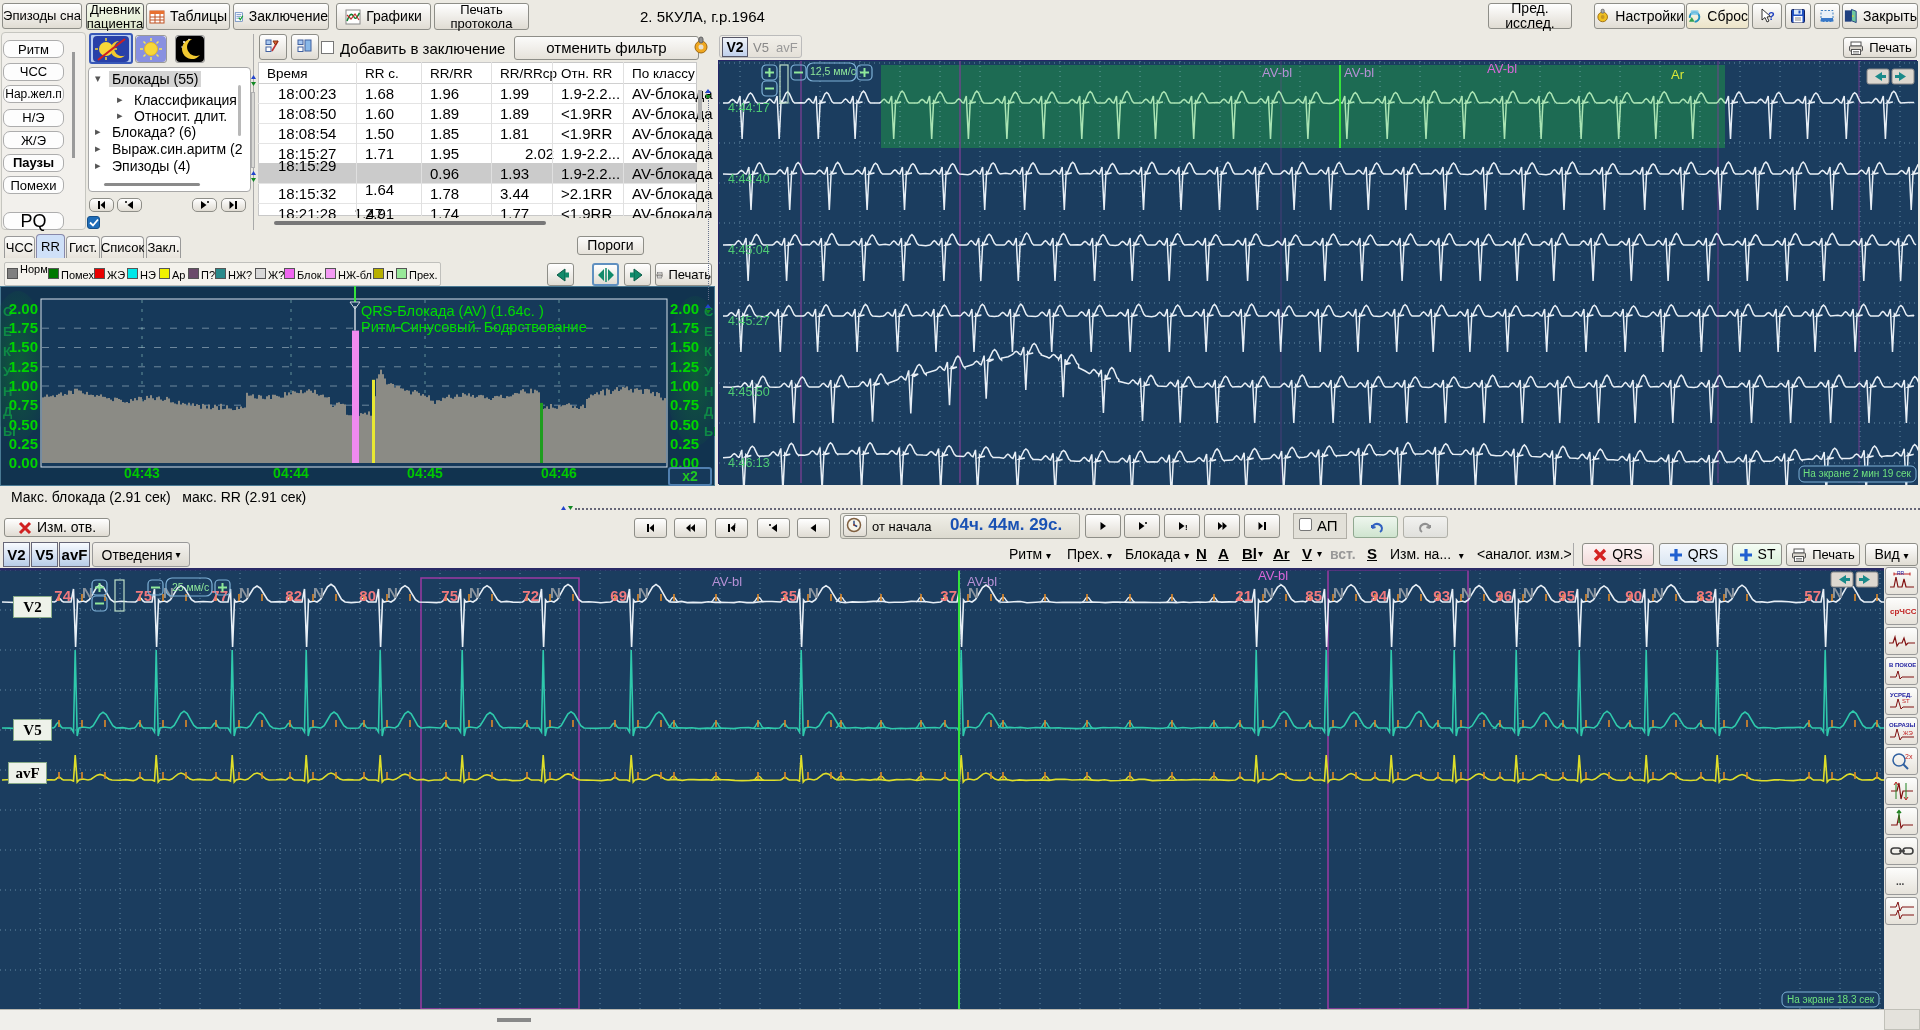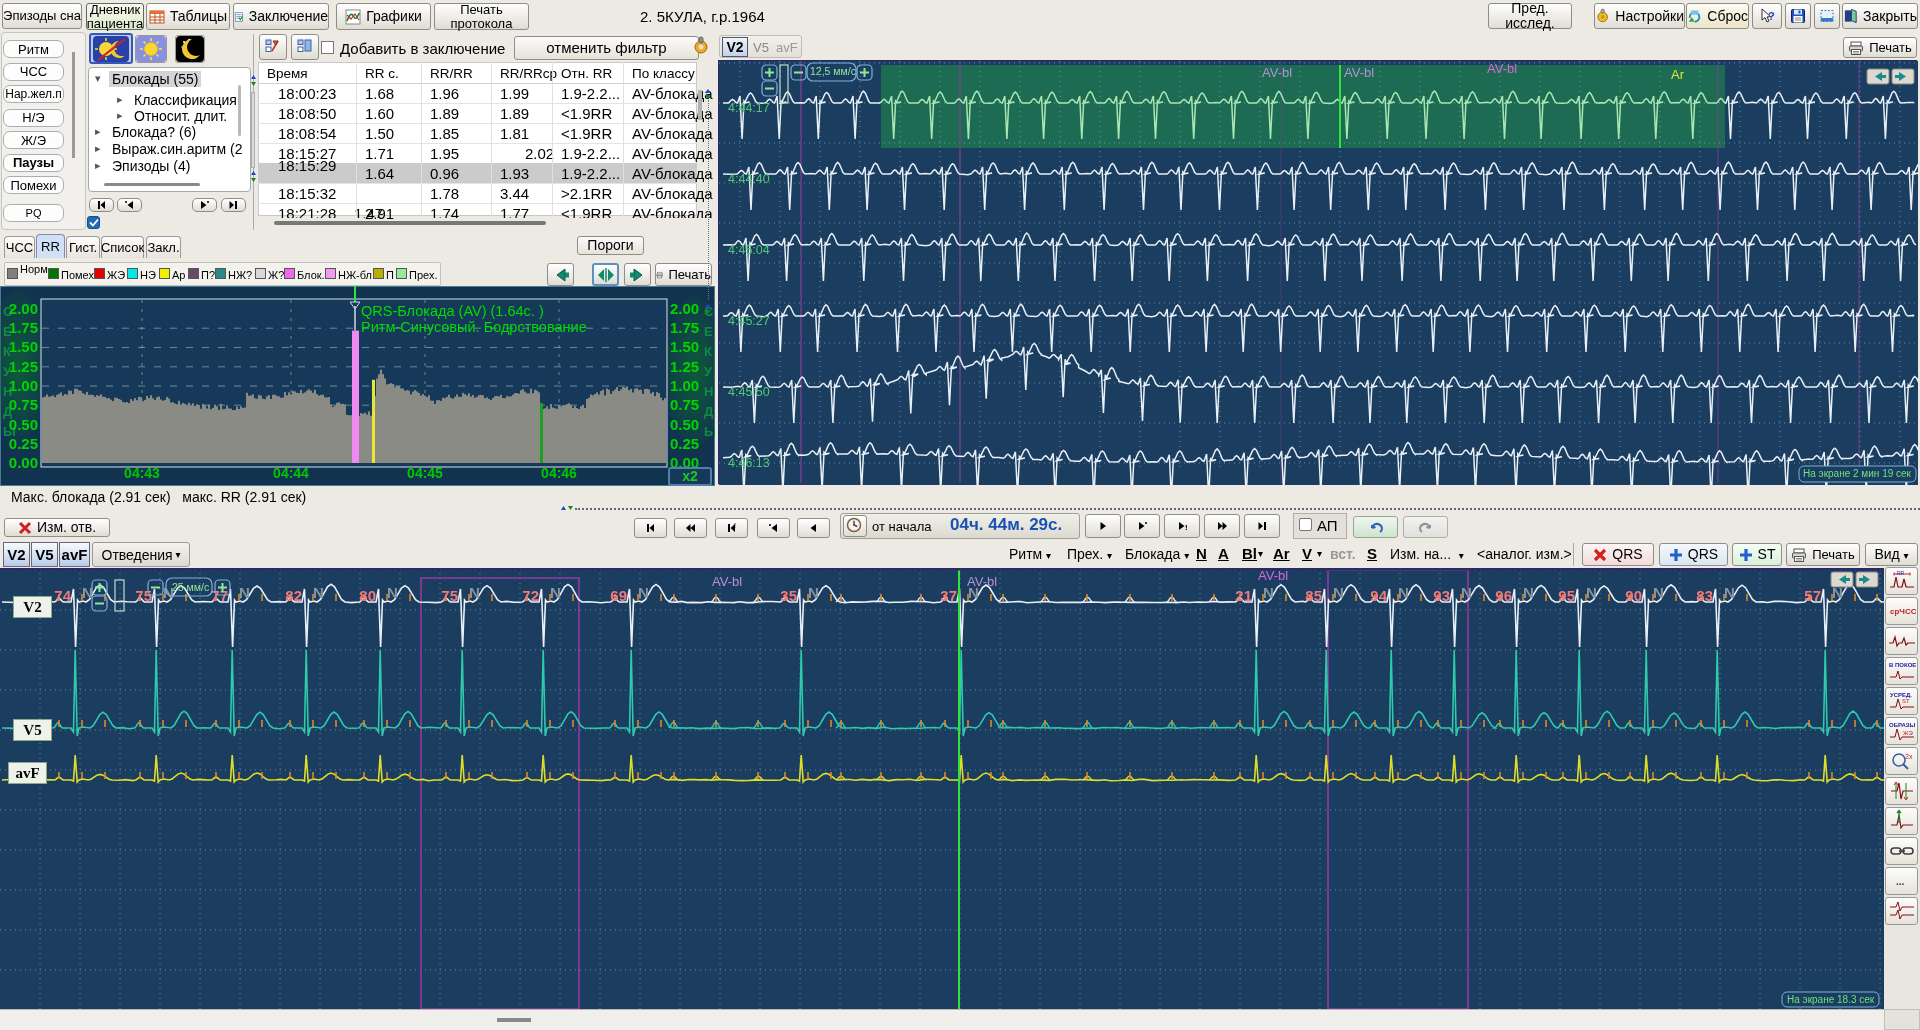--- a/index.html
+++ b/index.html
@@ -99,21 +99,21 @@
       <span>Закрыть</span>
     </div>
     <div class="ab" style="left:1px;top:32px;width:85px;height:198px;background:#f2f0ec;border:1px solid #c6c6c0;border-radius:4px"></div>
     <div class="lbtn" style="top:40px;font-size:13px">Ритм</div>
     <div class="lbtn" style="top:62.6px;font-size:13px">ЧСС</div>
     <div class="lbtn" style="top:85px;font-size:12px">Нар.жел.п</div>
     <div class="lbtn" style="top:108.5px;font-size:13px">Н/Э</div>
     <div class="lbtn" style="top:131px;font-size:13px">Ж/Э</div>
     <div class="lbtn" style="top:153.8px;font-weight:bold;font-size:13px">Паузы</div>
     <div class="lbtn" style="top:176.4px;font-size:13px">Помехи</div>
-    <div class="lbtn" style="top:204px;font-size:11px">PQ</div>
+    <div class="lbtn" style="top:212px;font-size:18px">PQ</div>
     <div class="ab" style="left:72px;top:52px;width:3px;height:106px;background:#9a9a9a"></div>
     <div class="btn" style="left:89px;top:33px;width:44px;height:31px;font-size:14px;background:#b8ccf0;border:2px solid #3858b8;padding:0">
       <svg width="36" height="26" viewBox="0 0 36 26" style="">
         <rect width="36" height="26" rx="4" fill="#2840a8"></rect>
         <circle cx="13" cy="13" r="7" fill="#f8d838"></circle>
         <g stroke="#f8d838" stroke-width="1.5">
           <line x1="13" y1="2" x2="13" y2="5"></line>
           <line x1="13" y1="21" x2="13" y2="24"></line>
           <line x1="2" y1="13" x2="5" y2="13"></line>
           <line x1="21" y1="13" x2="24" y2="13"></line>
@@ -253,21 +253,21 @@
     <div class="ab" style="left:258px;top:143px;width:439px;height:1px;background:#e4e4e4"></div>
     <div class="ab" style="left:278px;top:145px;font-size:15px;">18:15:27</div>
     <div class="ab" style="left:365px;top:145px;font-size:15px;">1.71</div>
     <div class="ab" style="left:430px;top:145px;font-size:15px;">1.95</div>
     <div class="ab" style="left:500px;top:145px;font-size:15px;margin-left:25px;">2.02</div>
     <div class="ab" style="left:561px;top:145px;font-size:15px;">1.9-2.2...</div>
     <div class="ab" style="left:632px;top:145px;font-size:15px;">AV-блокада</div>
     <div class="ab" style="left:258px;top:163px;width:439px;height:1px;background:#e4e4e4"></div>
     <div class="ab" style="left:258px;top:163px;width:439px;height:20px;background:#cbcbcb"></div>
     <div class="ab" style="left:278px;top:157px;font-size:15px;">18:15:29</div>
-    <div class="ab" style="left:365px;top:165px;font-size:15px;">1.64</div>
+    <div class="ab" style="left:365px;top:181px;font-size:15px;">1.64</div>
     <div class="ab" style="left:430px;top:165px;font-size:15px;">0.96</div>
     <div class="ab" style="left:500px;top:165px;font-size:15px;">1.93</div>
     <div class="ab" style="left:561px;top:165px;font-size:15px;">1.9-2.2...</div>
     <div class="ab" style="left:632px;top:165px;font-size:15px;">AV-блокада</div>
     <div class="ab" style="left:258px;top:183px;width:439px;height:1px;background:#e4e4e4"></div>
     <div class="ab" style="left:278px;top:185px;font-size:15px;">18:15:32</div>
     <div class="ab" style="left:365px;top:185px;font-size:15px;margin-top:20px;">2.91</div>
     <div class="ab" style="left:430px;top:185px;font-size:15px;">1.78</div>
     <div class="ab" style="left:500px;top:185px;font-size:15px;">3.44</div>
     <div class="ab" style="left:561px;top:185px;font-size:15px;">&gt;2.1RR</div>

